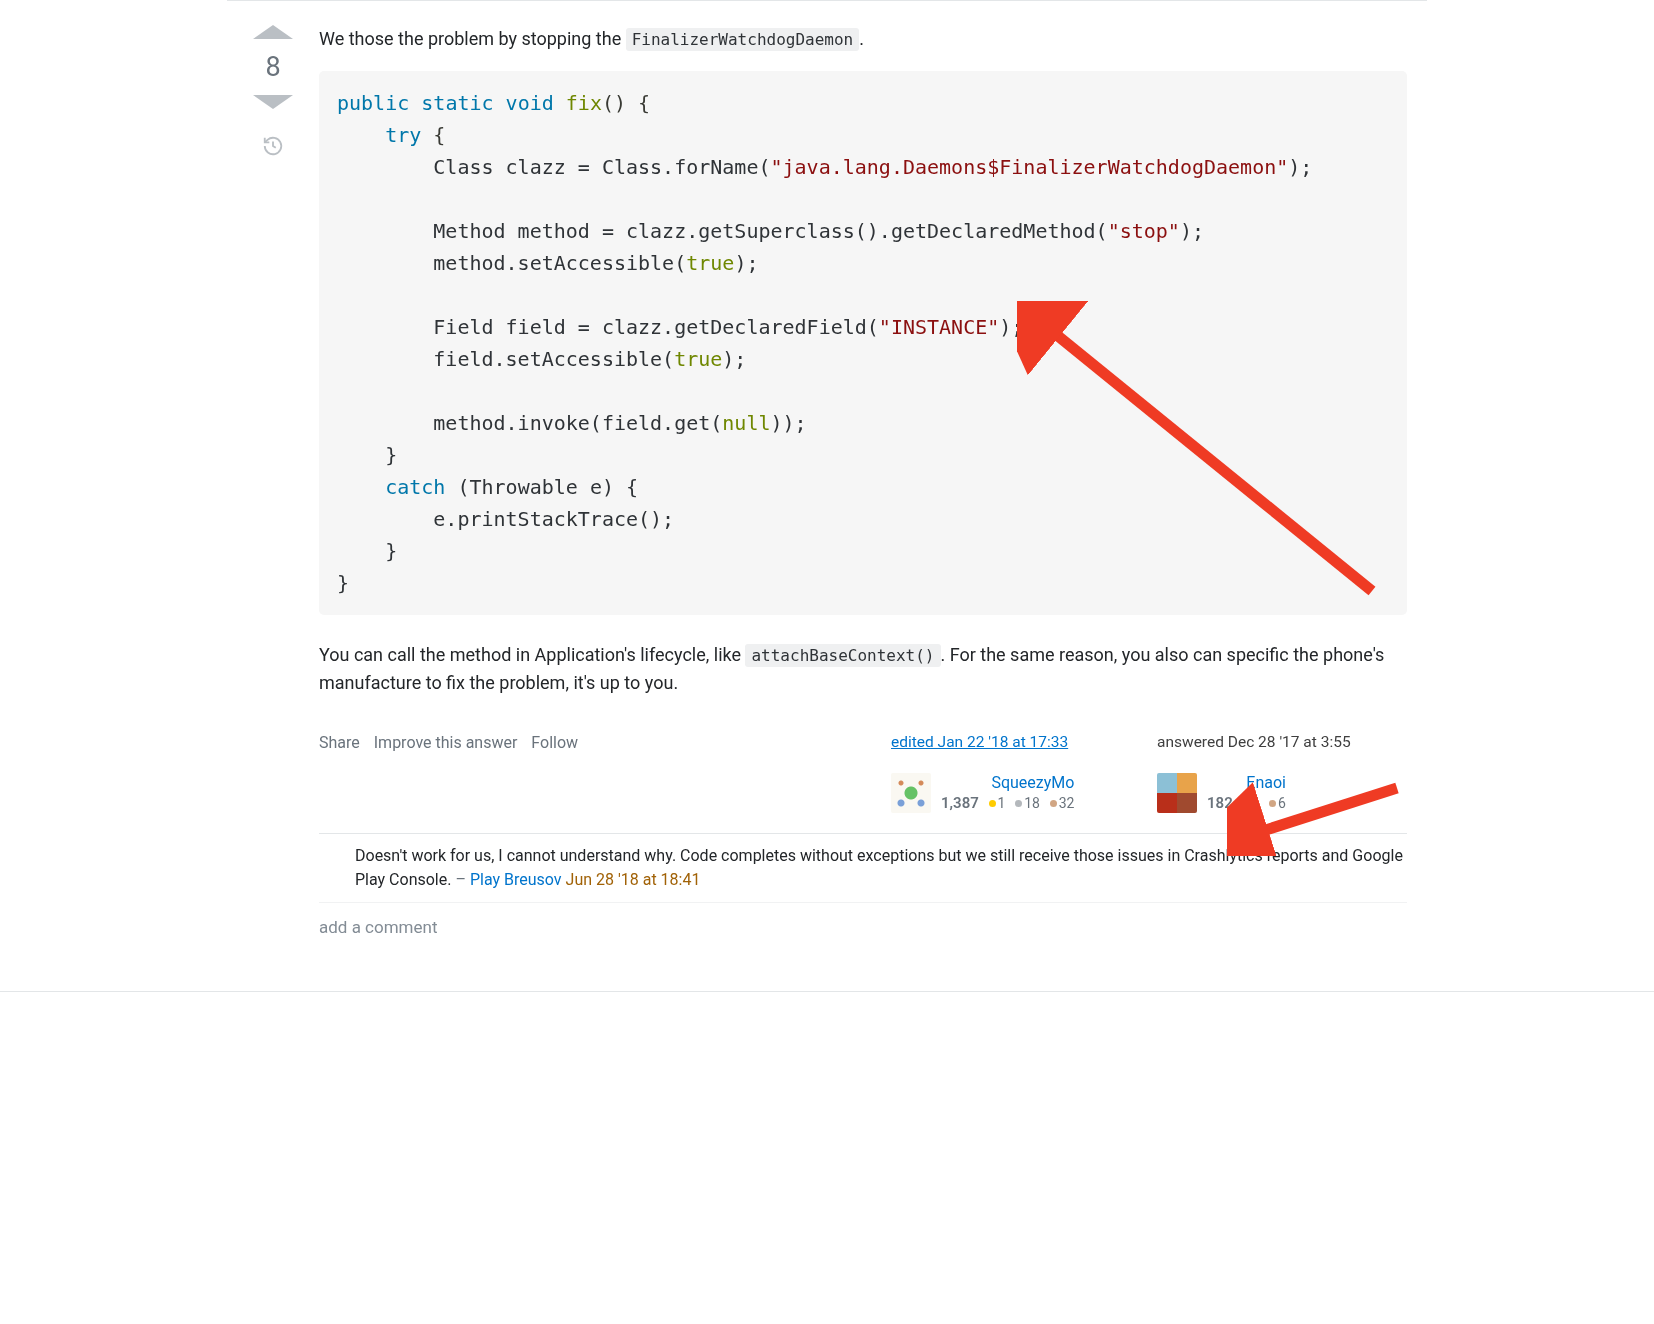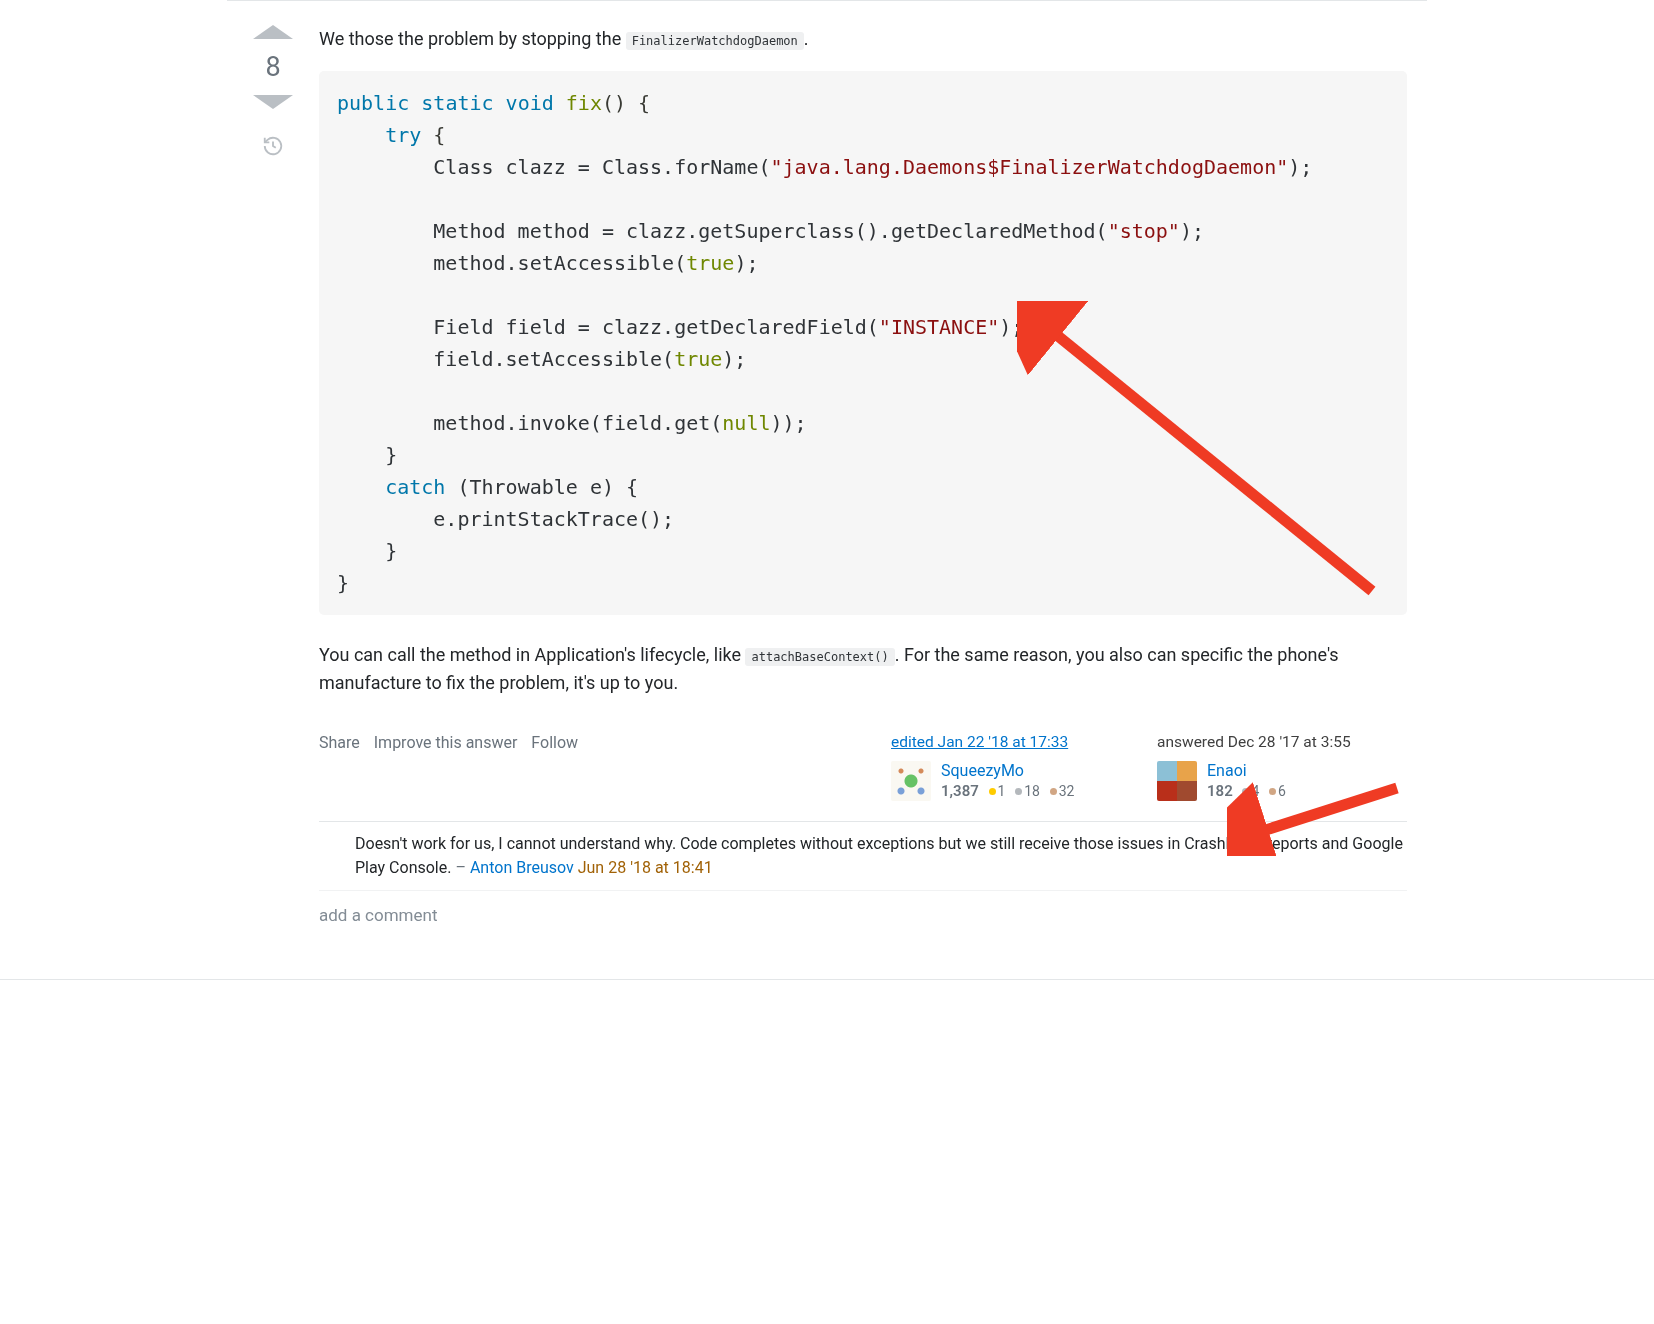--- a/index.html
+++ b/index.html
@@ -61,21 +61,21 @@
   .post p {
     margin: 0 0 18px 0;
     line-height: 1.55;
     font-size: 18px;
   }
   code.inline {
     background: #eff0f1;
     padding: 2px 6px;
     border-radius: 3px;
     font-family: ui-monospace, SFMono-Regular, Menlo, Consolas, monospace;
-    font-size: 12px;
+    font-size: 16px;
     color: #2f3337;
   }
   pre.code-block {
     background: #f6f6f6;
     padding: 16px 18px;
     border-radius: 5px;
     overflow-x: auto;
     margin: 0 0 26px 0;
     font-family: ui-monospace, SFMono-Regular, Menlo, Consolas, monospace;
     font-size: 20px;
@@ -105,21 +105,22 @@
   }
   .user-time {
     color: #404040;
     font-size: 15.5px;
   }
   .user-time.link { color: #0074cc; text-decoration: underline; }
   .user-time.link a { color: #0074cc; text-decoration: none; }
   .user-row {
     display: flex;
     align-items: flex-start;
-    margin-top: 10px;
+    margin-top: 22px;
+    text-align: right;
   }
   .avatar {
     width: 40px;
     height: 40px;
     margin-right: 10px;
     flex-shrink: 0;
     border-radius: 2px;
   }
   .avatar-squeezymo {
     background:
@@ -262,21 +263,21 @@
             </div>
           </div>
         </div>
       </div>
     </div>
 
     <div class="comments">
       <div class="comment">
         <span>Doesn't work for us, I cannot understand why. Code completes without exceptions but we still receive those issues in Crashlytics reports and Google Play Console.</span>
         <span class="dash"> – </span>
-        <span class="cuser">Anton Breusov</span>
+        <span class="cuser">Play Breusov</span>
         <span> </span>
         <span class="ctime">Jun 28 '18 at 18:41</span>
       </div>
       <div class="add-comment">add a comment</div>
     </div>
 
   </div>
 
   <div class="arrow" style="left:790px; top:300px;">
     <svg width="370" height="300">

